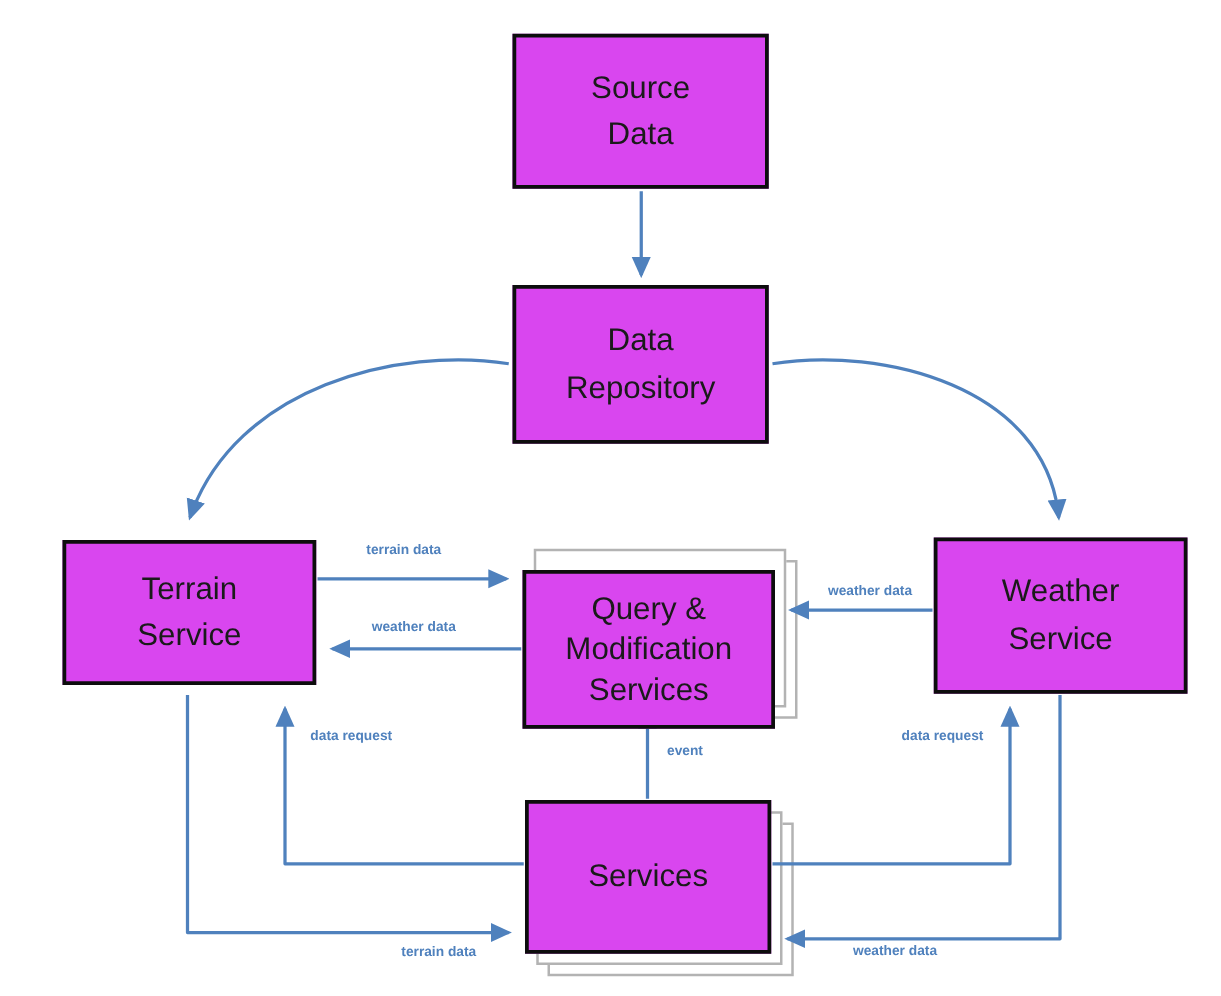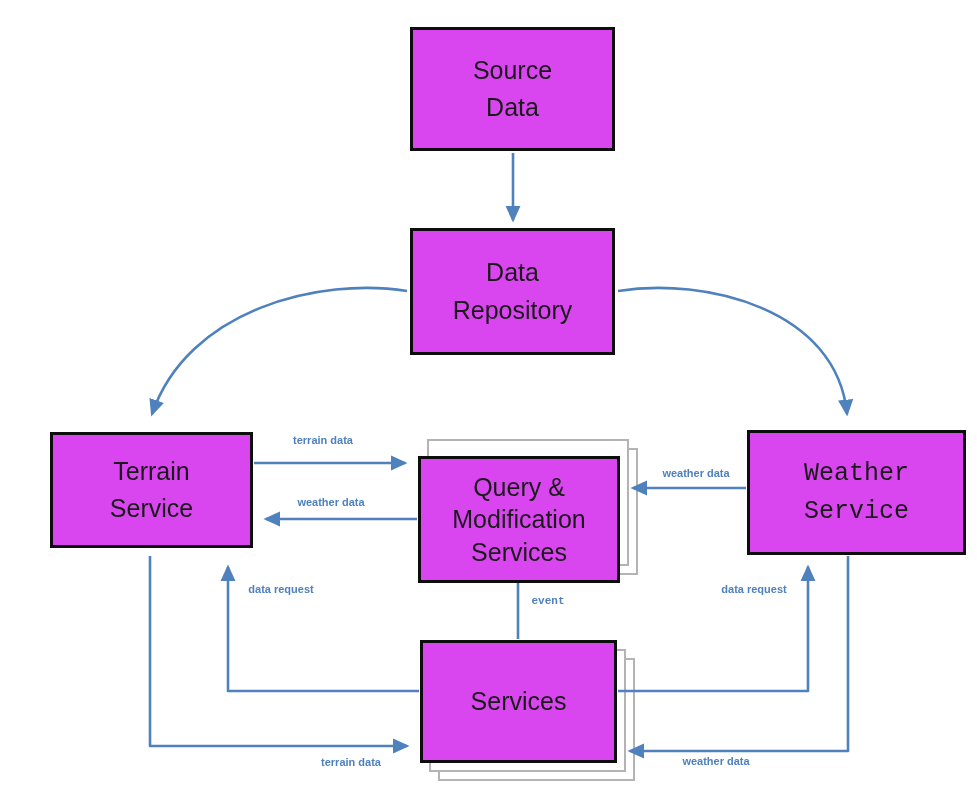--- a/index.html
+++ b/index.html
@@ -109,31 +109,31 @@
     <span class="node-label">Terrain
 Service</span>
   </div>
 
   <div class="node" style="left:418px; top:430px; width:202px; height:127px;margin-top:26px;">
     <span class="node-label" style="line-height:1.3;">Query &amp;
 Modification
 Services</span>
   </div>
 
-  <div class="node" style="left:747px; top:430px; width:219px; height:125px;font-family:Liberation Mono, monospace;">
+  <div class="node" style="left:747px; top:430px; width:203px; height:125px;">
     <span class="node-label">Weather
 Service</span>
   </div>
 
   <div class="node" style="left:420px; top:640px; width:197px; height:123px;">
     <span class="node-label">Services</span>
   </div>
 
   <span class="edge-label" style="left:323px; top:434px;">terrain data</span>
   <span class="edge-label" style="left:331px; top:496px;">weather data</span>
   <span class="edge-label" style="left:696px; top:467px;">weather data</span>
   <span class="edge-label" style="left:281px; top:583px;">data request</span>
-  <span class="edge-label" style="left:548px; top:595px;font-family:Liberation Mono, monospace;">event</span>
+  <span class="edge-label" style="left:548px; top:595px;">event</span>
   <span class="edge-label" style="left:754px; top:583px;">data request</span>
   <span class="edge-label" style="left:351px; top:756px;">terrain data</span>
   <span class="edge-label" style="left:716px; top:755px;">weather data</span>
 
 </div>
 
 </body></html>

